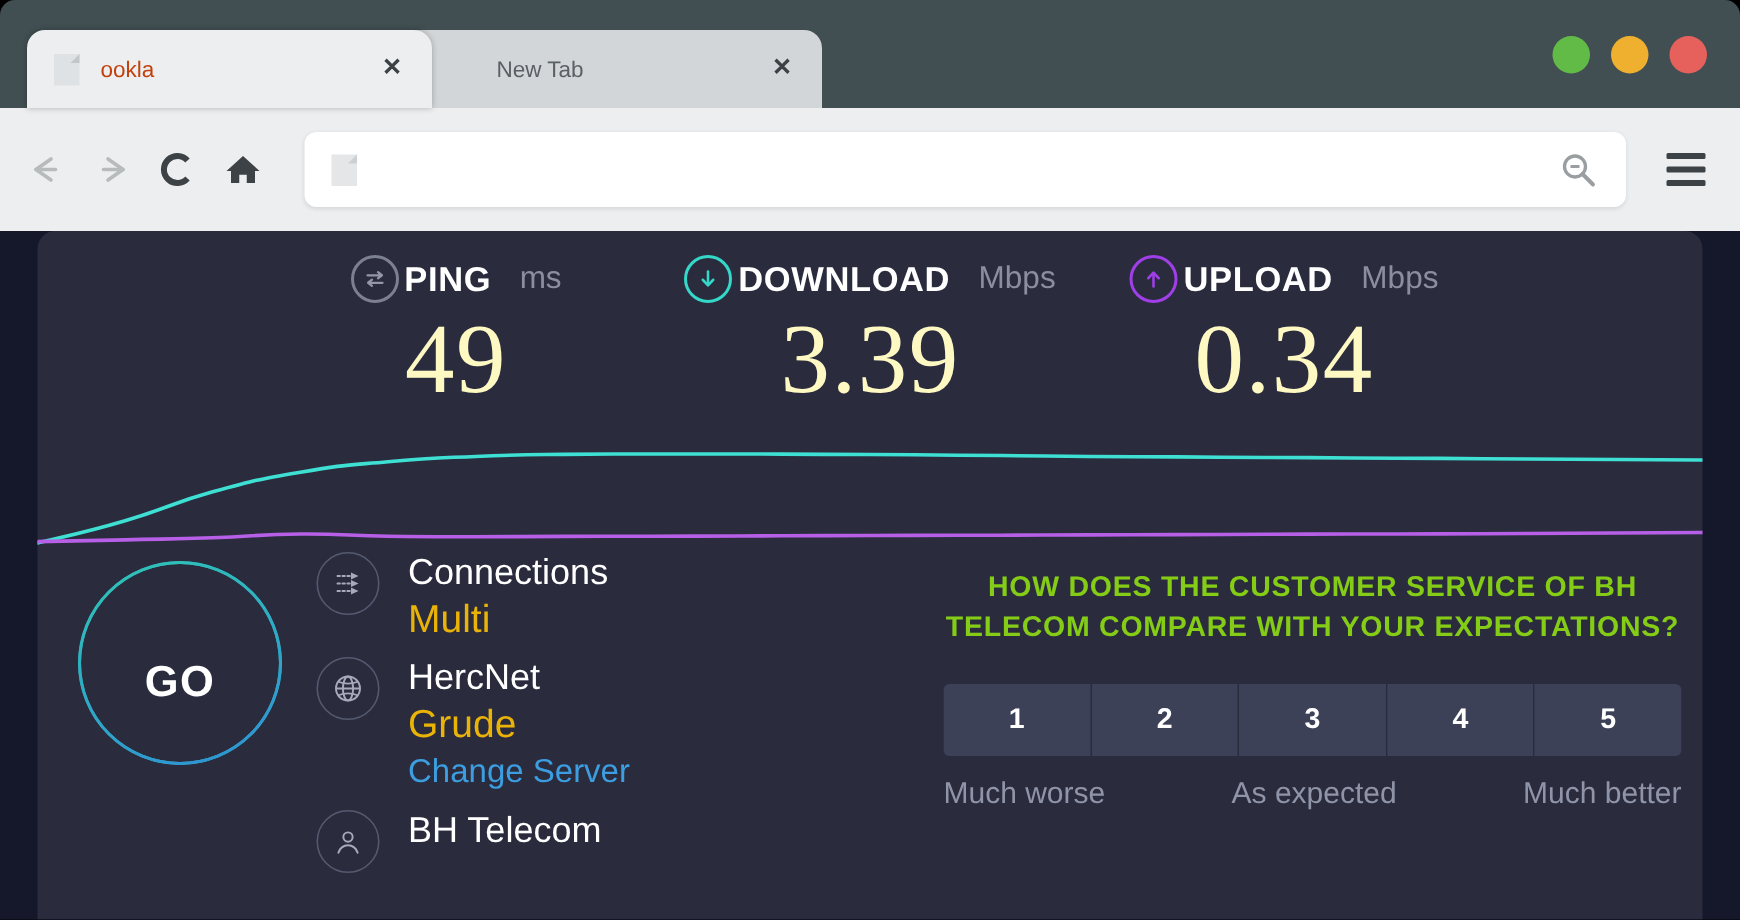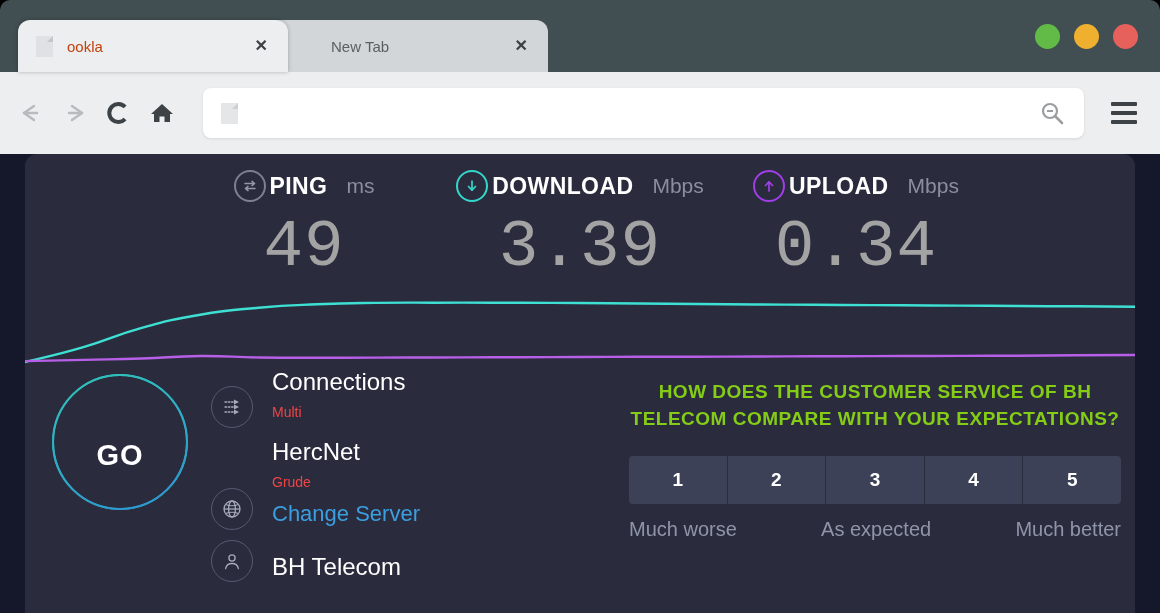--- a/index.html
+++ b/index.html
@@ -230,25 +230,25 @@
     white-space: nowrap;
   }
   .stat-unit {
     font-size: 21px;
     font-weight: normal;
     color: #8b8e9f;
     margin-left: 15px;
   }
   .stat-value {
     font-size: 66px;
-    color: #a3a3a3;
+    color: #fef9c3;
     font-weight: 200;
     line-height: 72px;
-    margin-top: 10px;
-    font-family: Liberation Mono, monospace;
+    margin-top: 2px;
+    font-family: Liberation Serif, serif;
     letter-spacing: 1px;
   }
 
   
   .graph {
     position: absolute;
     left: 0;
     top: 128px;
     width: 1110px;
     height: 88px;
@@ -297,41 +297,41 @@
     margin-top: 26px;
   }
 
   .info-list {
     position: absolute;
     left: 186px; top: 0;
     width: 400px;
   }
   .info-row {
     display: flex;
-    align-items: flex-end;
+    align-items: flex-start;
     margin-bottom: 8px;
   }
   .info-icon {
     width: 40px; height: 40px;
     border-radius: 50%;
     border: 1.5px solid #565a70;
     display: flex; align-items: center; justify-content: center;
     flex: none;
     margin-top: 2px;
   }
   .info-text { margin-left: 19px; }
   .info-primary {
     font-size: 24px;
     color: #ffffff;
     line-height: 31px;
     font-weight: 400;
   }
   .info-secondary {
-    font-size: 14px;
-    color: #ef4444;
+    font-size: 26px;
+    color: #eab308;
     line-height: 31px;
   }
   .info-link {
     font-size: 22px;
     color: #3c9ee0;
     line-height: 32px;
     cursor: pointer;
   }
 
   

